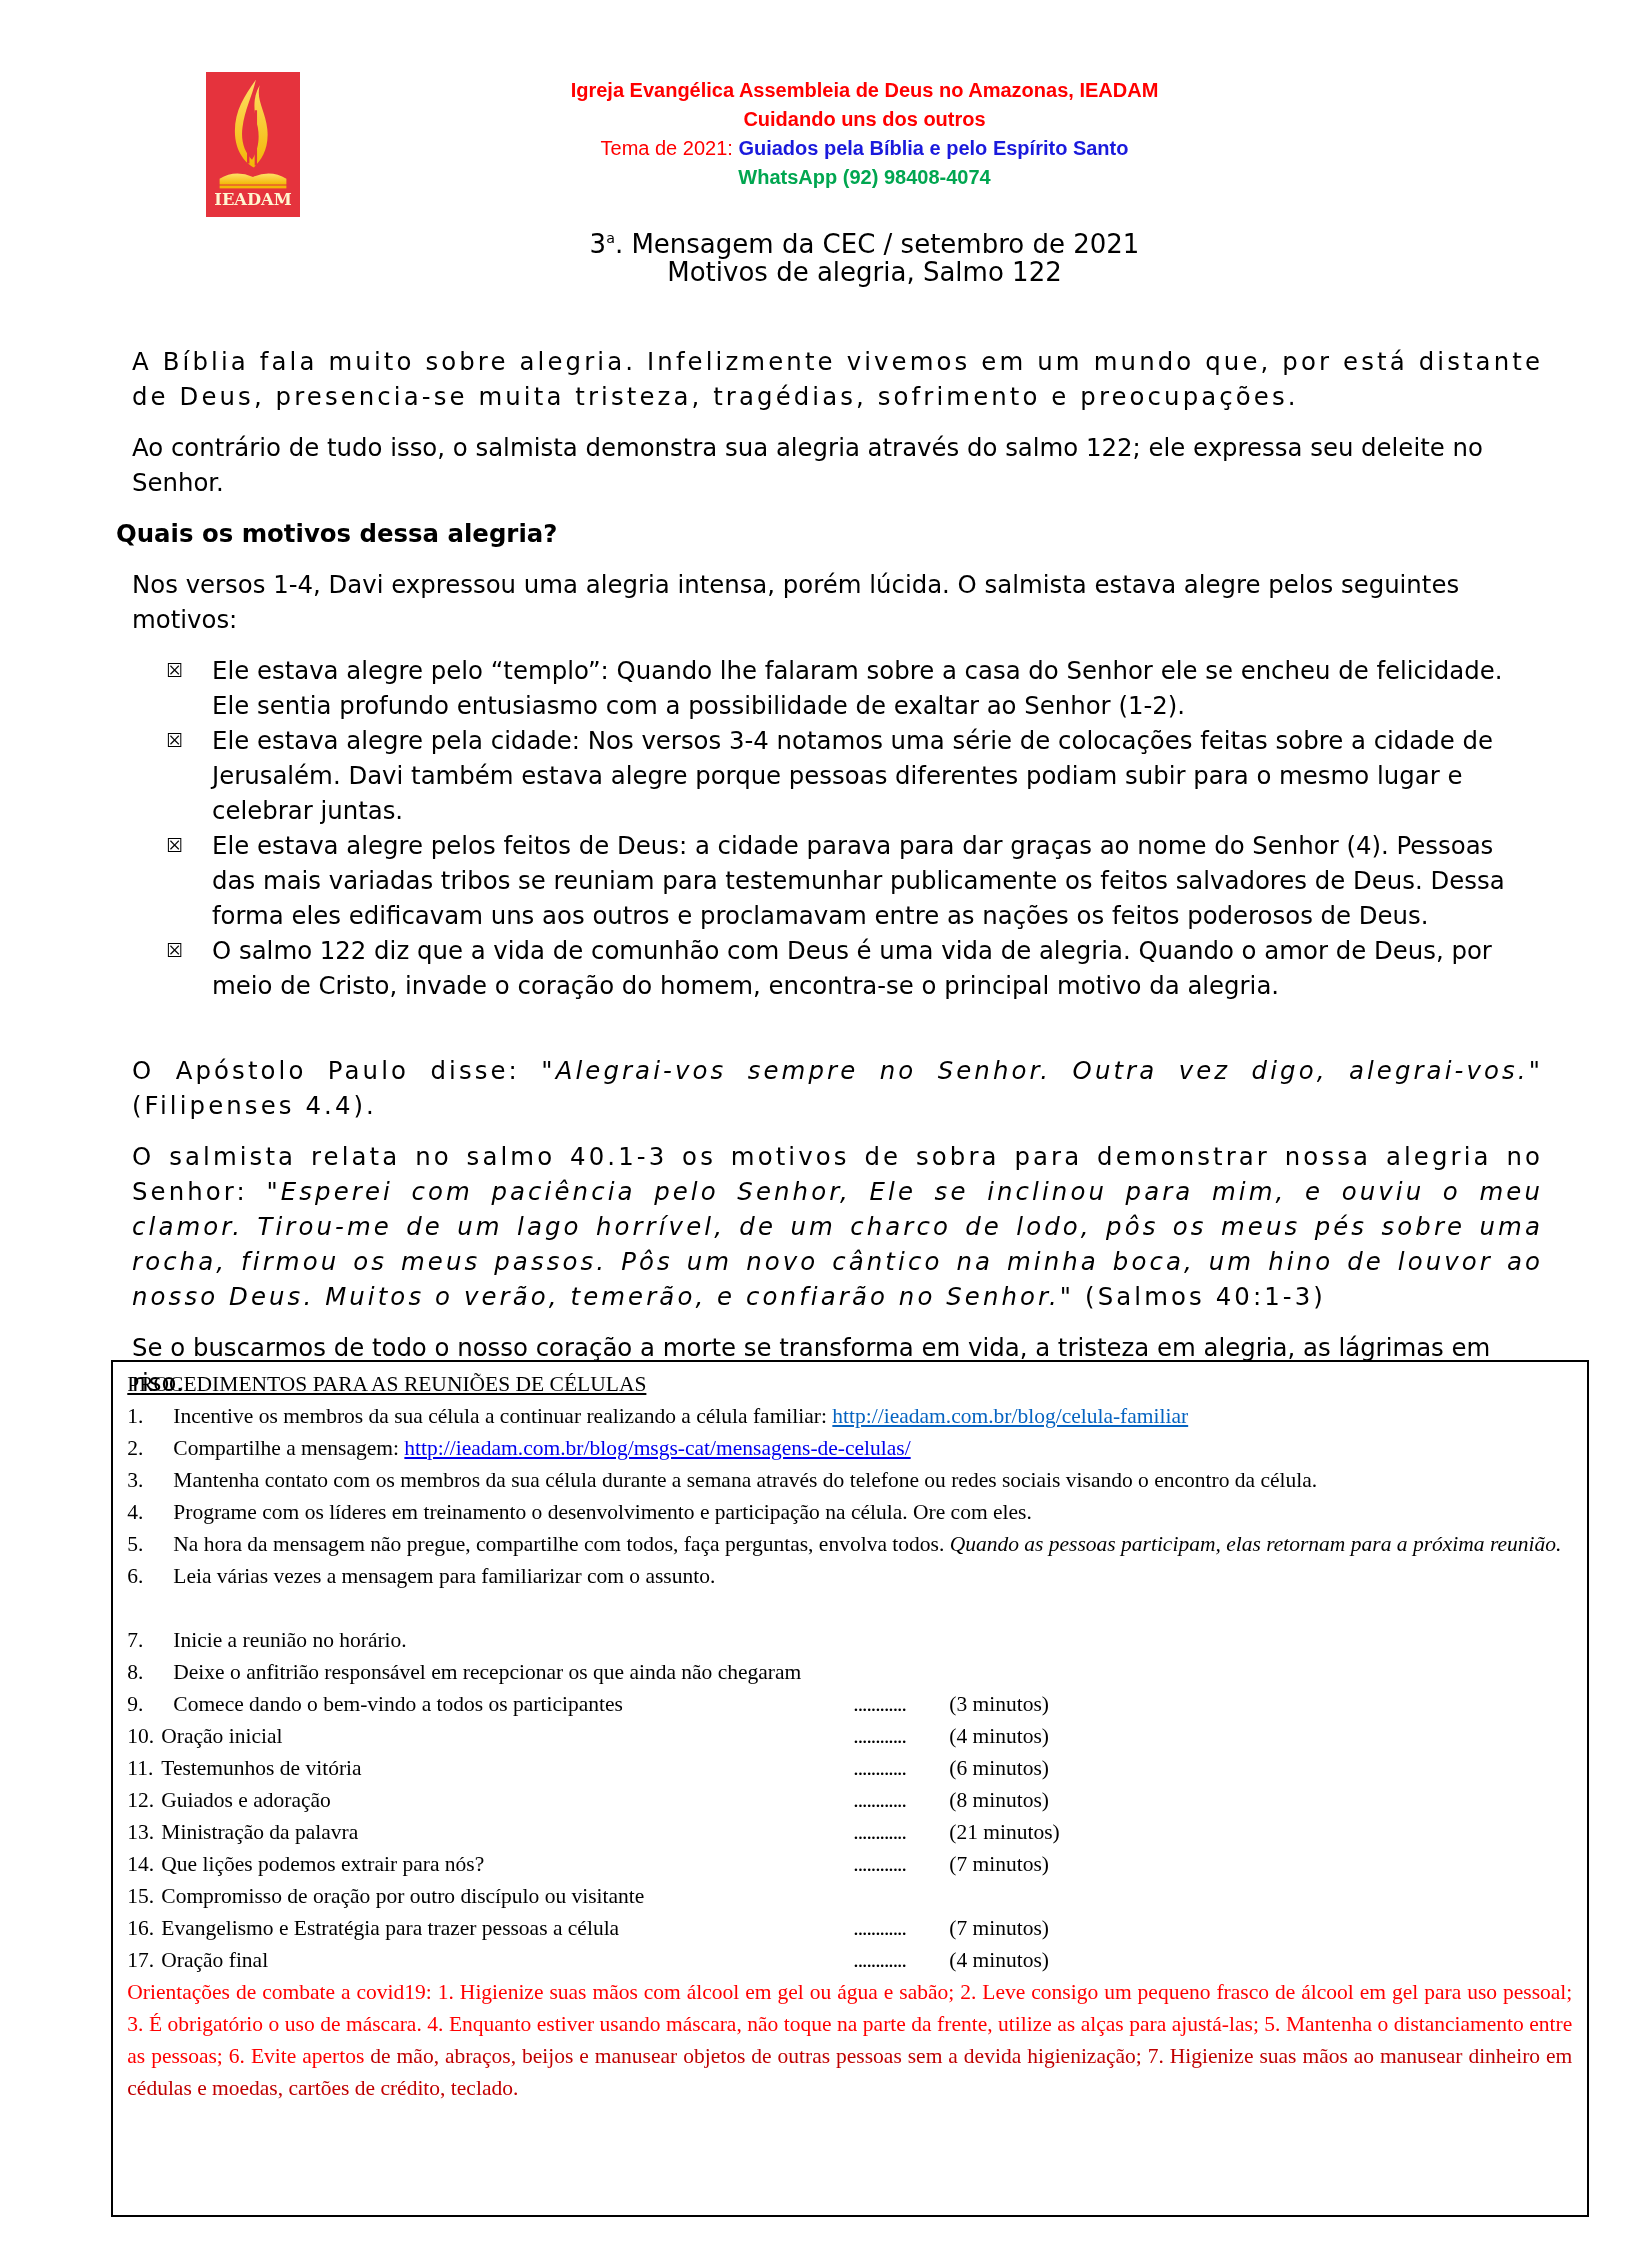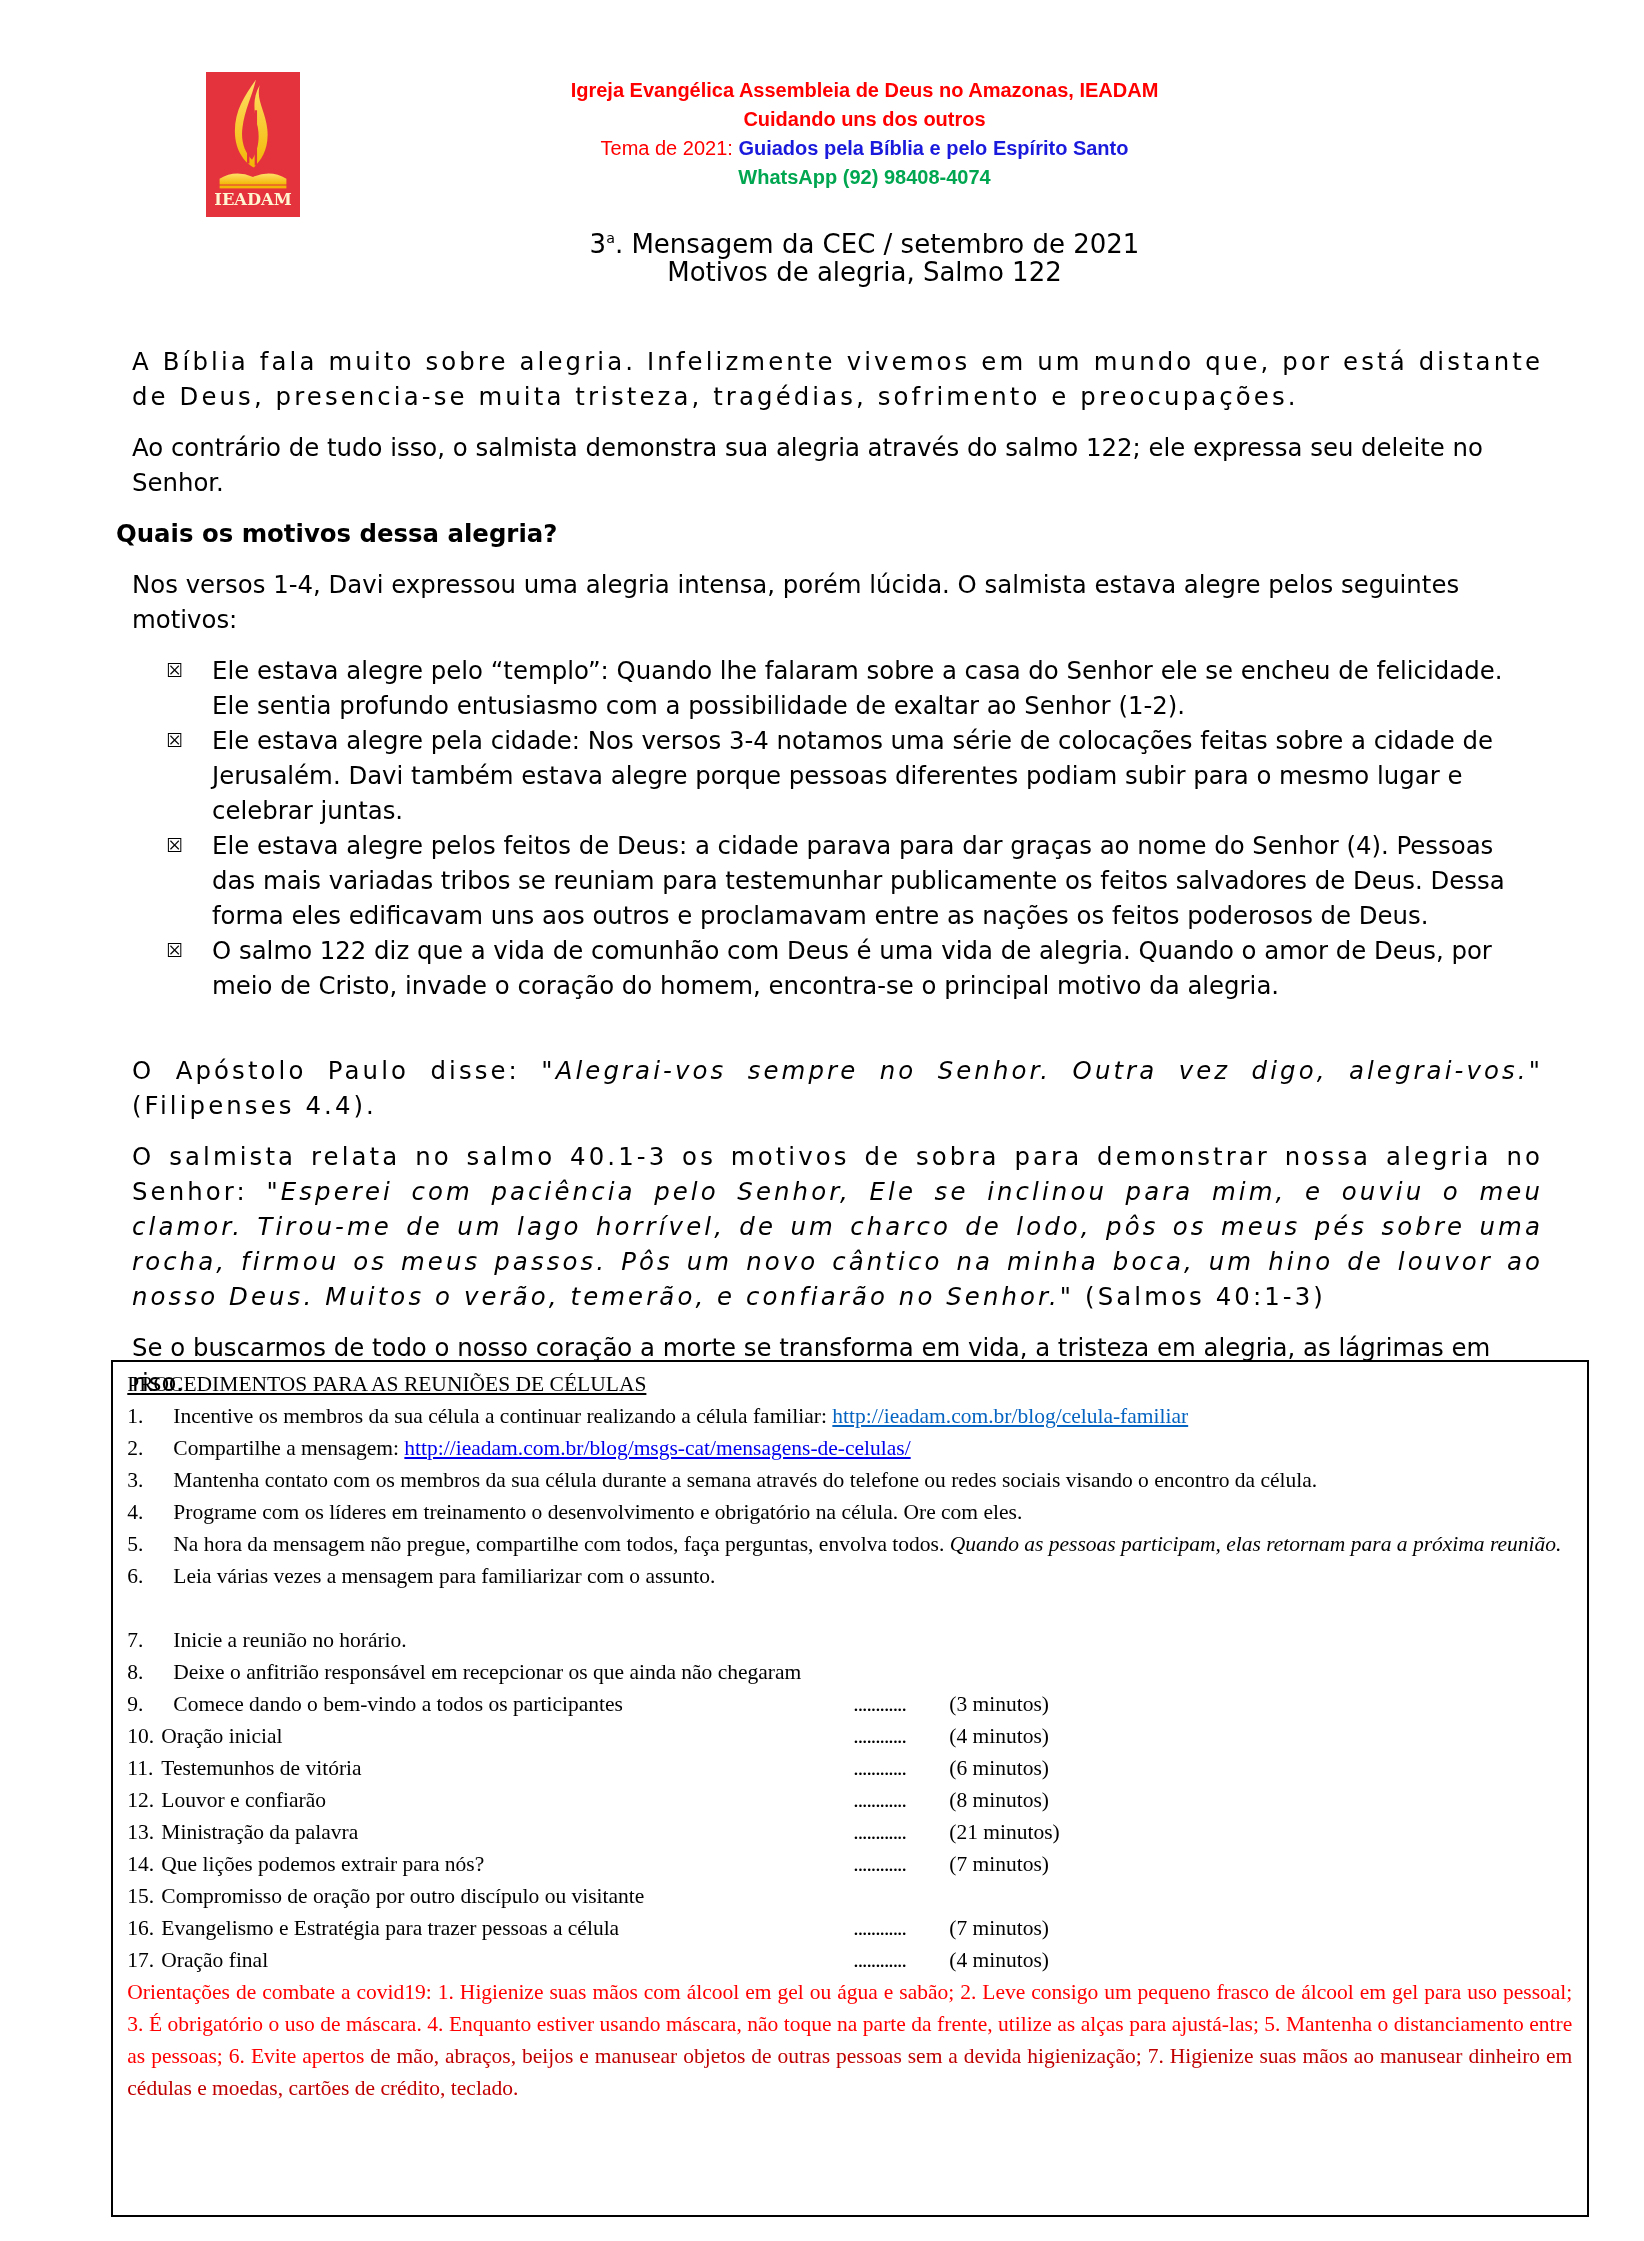--- a/index.html
+++ b/index.html
@@ -105,21 +105,21 @@
     <p>Se o buscarmos de todo o nosso coração a morte se transforma em vida, a tristeza em alegria, as lágrimas em riso.</p>
   </div>
 
   <div class="box">
     <div class="box-inner">
       <div class="heading">PROCEDIMENTOS PARA AS REUNIÕES DE CÉLULAS</div>
       <ol>
         <li><span class="num">1.</span><span>Incentive os membros da sua célula a continuar realizando a célula familiar: </span><a class="light">http://ieadam.com.br/blog/celula-familiar</a></li>
         <li><span class="num">2.</span><span>Compartilhe a mensagem: </span><a>http://ieadam.com.br/blog/msgs-cat/mensagens-de-celulas/</a></li>
         <li><span class="num">3.</span><span>Mantenha contato com os membros da sua célula durante a semana através do telefone ou redes sociais visando o encontro da célula.</span></li>
-        <li><span class="num">4.</span><span>Programe com os líderes em treinamento o desenvolvimento e obrigatório na célula. Ore com eles.</span></li>
+        <li><span class="num">4.</span><span>Programe com os líderes em treinamento o desenvolvimento e participação na célula. Ore com eles.</span></li>
         <li><span class="num">5.</span><span>Na hora da mensagem não pregue, compartilhe com todos, faça perguntas, envolva todos. </span><i>Quando as pessoas participam, elas retornam para a próxima reunião.</i></li>
         <li><span class="num">6.</span><span>Leia várias vezes a mensagem para familiarizar com o assunto.</span></li>
       </ol>
       <div class="gap"></div>
       <ol>
         <li><span class="num">7.</span><span>Inicie a reunião no horário.</span></li>
         <li><span class="num">8.</span><span>Deixe o anfitrião responsável em recepcionar os que ainda não chegaram</span></li>
       </ol>
       <div id="schedule">
           <div class="sched">
@@ -131,21 +131,21 @@
             <span class="lbl"><span style="display: inline-block; min-width: 34px;">10.</span><span class="">Oração inicial</span></span>
             <span class="dots">............</span>
             <span class="dur">(4 minutos)</span>
           </div>
           <div class="sched">
             <span class="lbl"><span style="display: inline-block; min-width: 34px;">11.</span><span class="">Testemunhos de vitória</span></span>
             <span class="dots">............</span>
             <span class="dur">(6 minutos)</span>
           </div>
           <div class="sched">
-            <span class="lbl"><span style="display: inline-block; min-width: 34px;">12.</span><span class="">Louvor e confiarão</span></span>
+            <span class="lbl"><span style="display: inline-block; min-width: 34px;">12.</span><span class="">Guiados e adoração</span></span>
             <span class="dots">............</span>
             <span class="dur">(8 minutos)</span>
           </div>
           <div class="sched">
             <span class="lbl"><span style="display: inline-block; min-width: 34px;">13.</span><span class="">Ministração da palavra</span></span>
             <span class="dots">............</span>
             <span class="dur">(21 minutos)</span>
           </div>
           <div class="sched">
             <span class="lbl"><span style="display: inline-block; min-width: 34px;">14.</span><span class="">Que lições podemos extrair para nós?</span></span>

